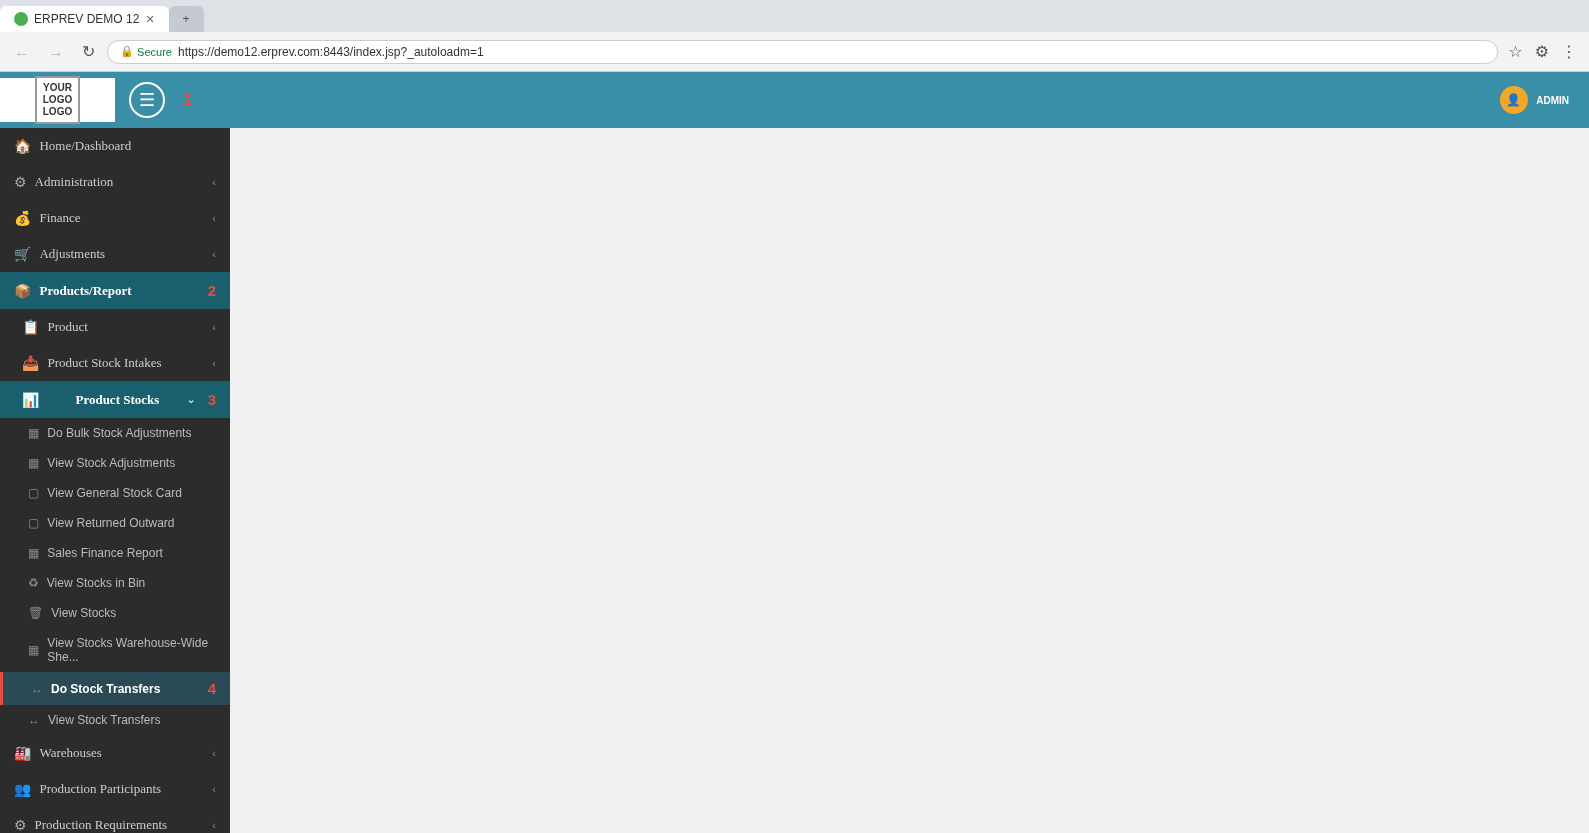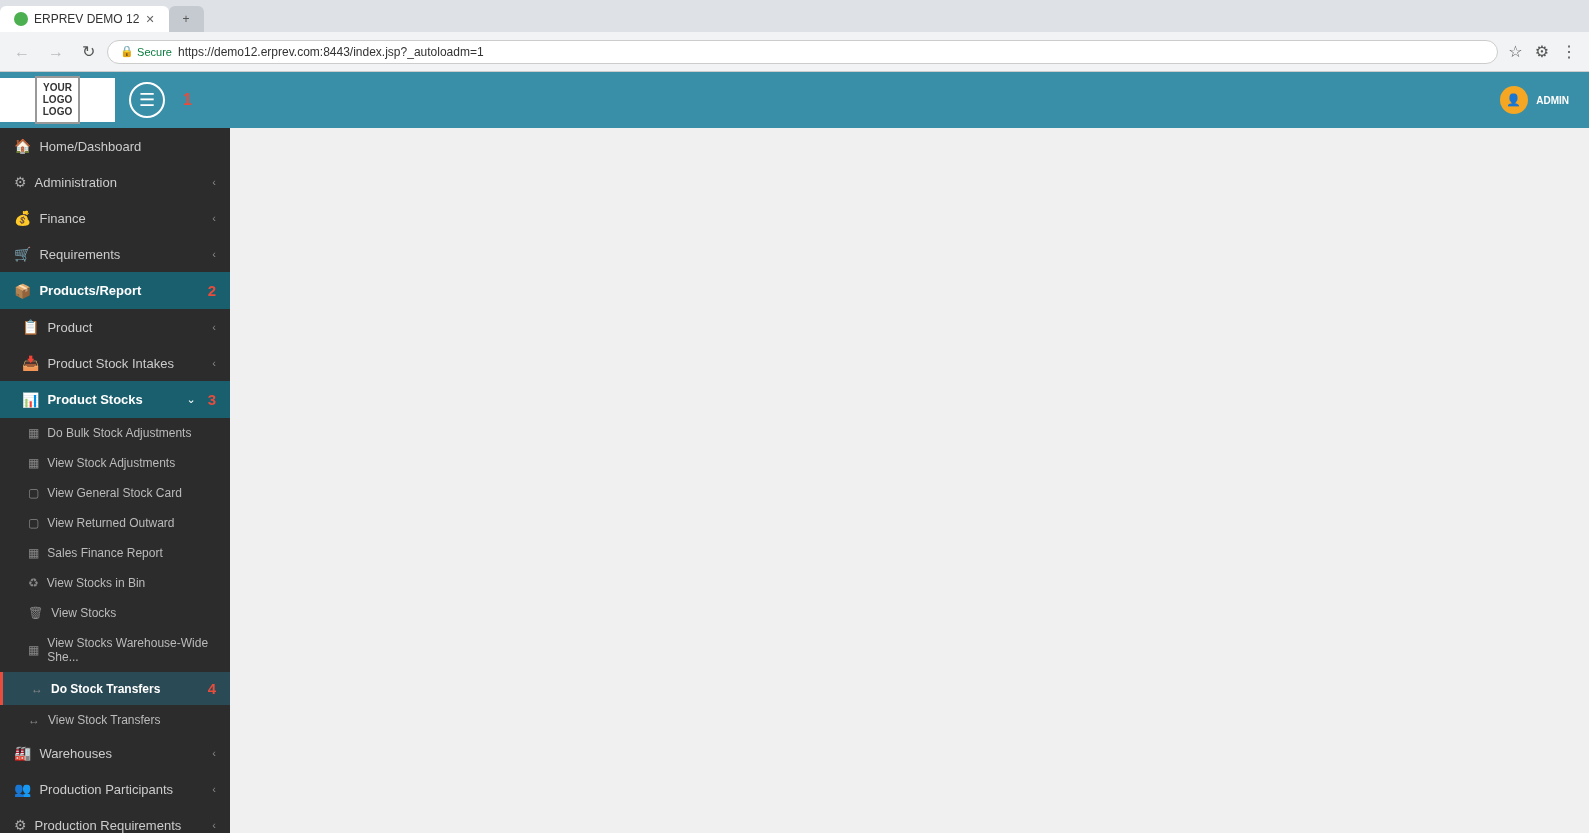--- a/index.html
+++ b/index.html
@@ -37,21 +37,21 @@
     .app-body { display: flex; flex: 1; overflow: hidden; }
 
     
     .sidebar { width: 230px; background: #2c2c2c; color: #ccc; overflow-y: auto; flex-shrink: 0; }
     .sidebar::-webkit-scrollbar { width: 4px; }
     .sidebar::-webkit-scrollbar-thumb { background: #555; }
 
     .sidebar-item { display: flex; align-items: center; gap: 8px; padding: 10px 14px; cursor: pointer; font-size: 13px; color: #ccc; }
     .sidebar-item.active { background: #1a5f6e; color: #fff; font-weight: bold; }
     .sidebar-item .item-icon { font-size: 14px; flex-shrink: 0; color: #aaa; }
-    .sidebar-item .item-label { flex: 1; }
+    .sidebar-item .item-label { flex: 1; font-family: Liberation Serif, serif; }
     .sidebar-item .chevron { font-size: 11px; color: #888; }
 
     .sidebar-subitem { display: flex; align-items: center; gap: 8px; padding: 8px 14px 8px 28px; cursor: pointer; font-size: 12px; color: #bbb; }
     .sidebar-subitem.highlighted { background: #2a4a55; color: #fff; font-weight: bold; border-left: 3px solid #e74c3c; }
     .sidebar-subitem .sub-icon { font-size: 12px; color: #888; }
 
     
     .main-content { flex: 1; background: #f0f0f0; overflow: auto; }
   </style>
 </head>
@@ -127,21 +127,21 @@
       </div>
 
       <div class="sidebar-item">
         <span class="item-icon">💰</span>
         <span class="item-label">Finance</span>
         <span class="chevron">‹</span>
       </div>
 
       <div class="sidebar-item">
         <span class="item-icon">🛒</span>
-        <span class="item-label">Requirements</span>
+        <span class="item-label">Adjustments</span>
         <span class="chevron">‹</span>
       </div>
 
       <div class="sidebar-item active" style="position:relative;">
         <span class="item-icon">📦</span>
         <span class="item-label">Products/Report</span>
         <span style="color:#e74c3c;font-weight:bold;font-size:15px;margin-left:4px;">2</span>
       </div>
 
       <div class="sidebar-item" style="padding-left:22px;">
@@ -151,21 +151,21 @@
       </div>
 
       <div class="sidebar-item" style="padding-left:22px;">
         <span class="item-icon">📥</span>
         <span class="item-label">Product Stock Intakes</span>
         <span class="chevron">‹</span>
       </div>
 
       <div class="sidebar-item" style="padding-left:22px; background:#1a5f6e; color:#fff;">
         <span class="item-icon" style="color:#fff;">📊</span>
-        <span class="item-label" style="color:#fff;font-weight:bold;">Product Stocks</span>
+        <span class="item-label" style="color:#fff;font-weight:bold;margin-left:28px;">Product Stocks</span>
         <span class="chevron" style="color:#fff;">⌄</span>
         <span style="color:#e74c3c;font-weight:bold;font-size:15px;margin-left:4px;">3</span>
       </div>
 
       <div class="sidebar-subitem">
         <span class="sub-icon">▦</span>
         <span>Do Bulk Stock Adjustments</span>
       </div>
       <div class="sidebar-subitem">
         <span class="sub-icon">▦</span>

